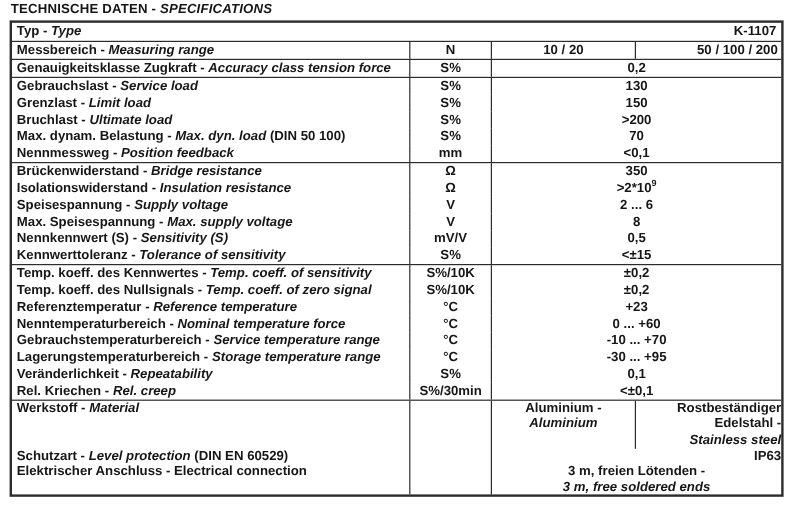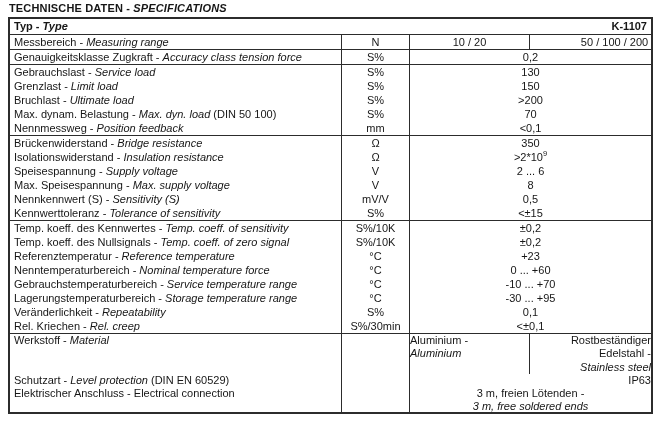--- a/index.html
+++ b/index.html
@@ -19,21 +19,21 @@
     padding: 1px 0 3px 1px;
     white-space: nowrap;
   }
   .sep { white-space: pre; }
 
   .spec-table {
     width: 645px;
     border: 2px solid #2c2c2c;
     box-sizing: border-box;
   }
-  .sec { border-bottom: 1.5px solid #2c2c2c; }
+  .sec { border-bottom: 1.5px solid #2c2c2c; font-weight: bold; }
   .sec:last-child { border-bottom: none; }
 
   .frow { display: flex; align-items: stretch; }
 
   
   .type-row {
     height: 15px; line-height: 15px;
     display: flex; justify-content: space-between;
     padding: 0 4px;
     font-weight: 700;
@@ -69,21 +69,21 @@
 
   
   .bottom-row { display: flex; align-items: stretch; }
   .bline { height: 13.3px; line-height: 13.3px; }
   .bspacer { height: 26.6px; }
   .bottom-value { flex: 1; display: flex; flex-direction: column; padding: 0; }
   .material-split { display: flex; height: 40px; }
   .mat-col-left {
     width: 120px; box-sizing: border-box;
     border-right: 1.5px solid #2c2c2c;
-    text-align: left; line-height: 13.3px;
+    text-align: center; line-height: 13.3px;
   }
   .mat-col-right { flex: 1; text-align: right; line-height: 13.3px; }
   .ipline { height: 13px; line-height: 13px; text-align: right; }
   .connline { height: 12.5px; line-height: 12.5px; text-align: center; }
 </style>
 </head>
 <body>
 
 <div class="page">
 

